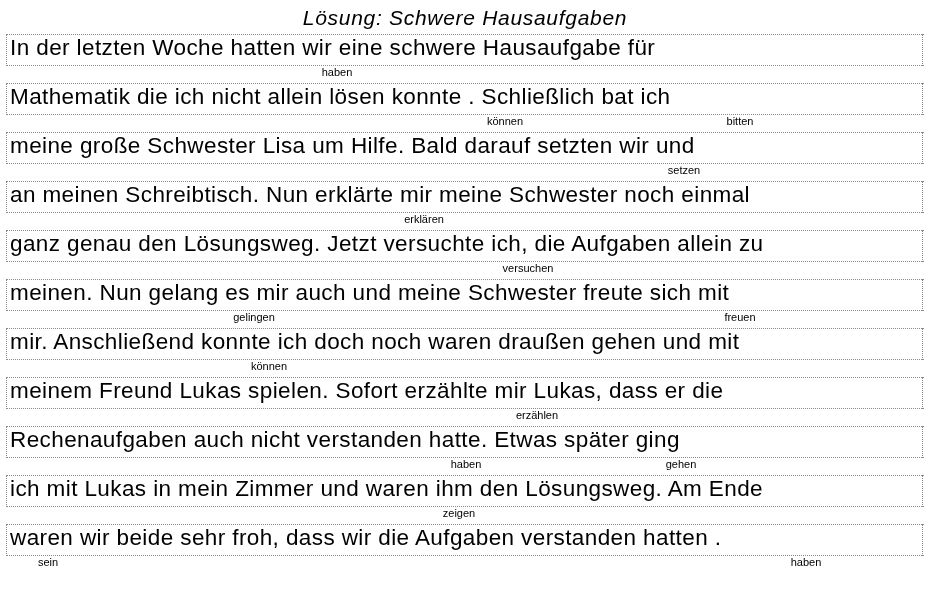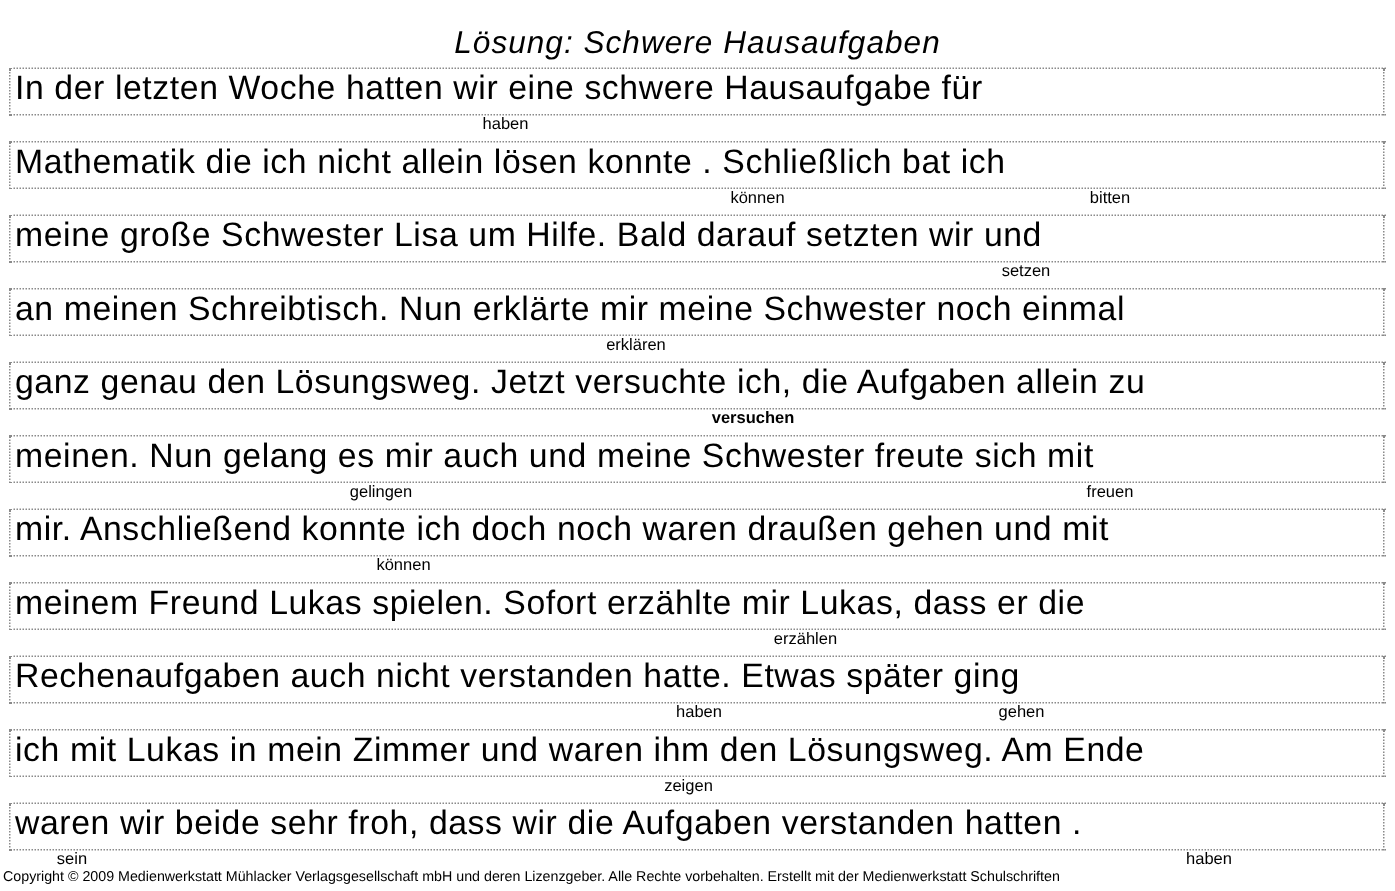--- a/index.html
+++ b/index.html
@@ -20,21 +20,21 @@
     height: 594px;
     box-sizing: border-box;
   }
   .doc-title {
     text-align: center;
     font-family: "Liberation Sans", sans-serif;
     font-style: italic;
     font-size: 21px;
     letter-spacing: 0.7px;
     color: #000;
-    padding-top: 17px;
+    padding-top: 6px;
     height: 26px;
     line-height: 24px;
   }
   .lines {
     position: relative;
     margin-top: 2px;
   }
   .line-block {
     position: relative;
     height: 49px;
@@ -132,21 +132,21 @@
         </div>
         <div class="hints">
           <div class="hint" style="left: 424px;">erklären</div>
         </div>
       </div>
       <div class="line-block">
         <div class="writing-line">
           <div class="sentence">ganz genau den Lösungsweg. Jetzt versuchte ich, die Aufgaben allein zu</div>
         </div>
         <div class="hints">
-          <div class="hint" style="left: 502px; font-weight: bold;">versuchen</div>
+          <div class="hint" style="left: 528px;">versuchen</div>
         </div>
       </div>
       <div class="line-block">
         <div class="writing-line">
           <div class="sentence">meinen. Nun gelang es mir auch und meine Schwester freute sich mit</div>
         </div>
         <div class="hints">
           <div class="hint" style="left: 254px;">gelingen</div>
           <div class="hint" style="left: 740px;">freuen</div>
         </div>
@@ -188,15 +188,14 @@
         <div class="writing-line">
           <div class="sentence">waren wir beide sehr froh, dass wir die Aufgaben verstanden hatten .</div>
         </div>
         <div class="hints">
           <div class="hint" style="left: 48px;">sein</div>
           <div class="hint" style="left: 806px;">haben</div>
         </div>
       </div>
     </div>
 
-  <div class="footer">Copyright © 2009 Medienwerkstatt Mühlacker Verlagsgesellschaft mbH und deren Lizenzgeber. Alle Rechte vorbehalten. Erstellt mit der Medienwerkstatt Schulschriften</div>
 
 </div>
 
 </body></html>

